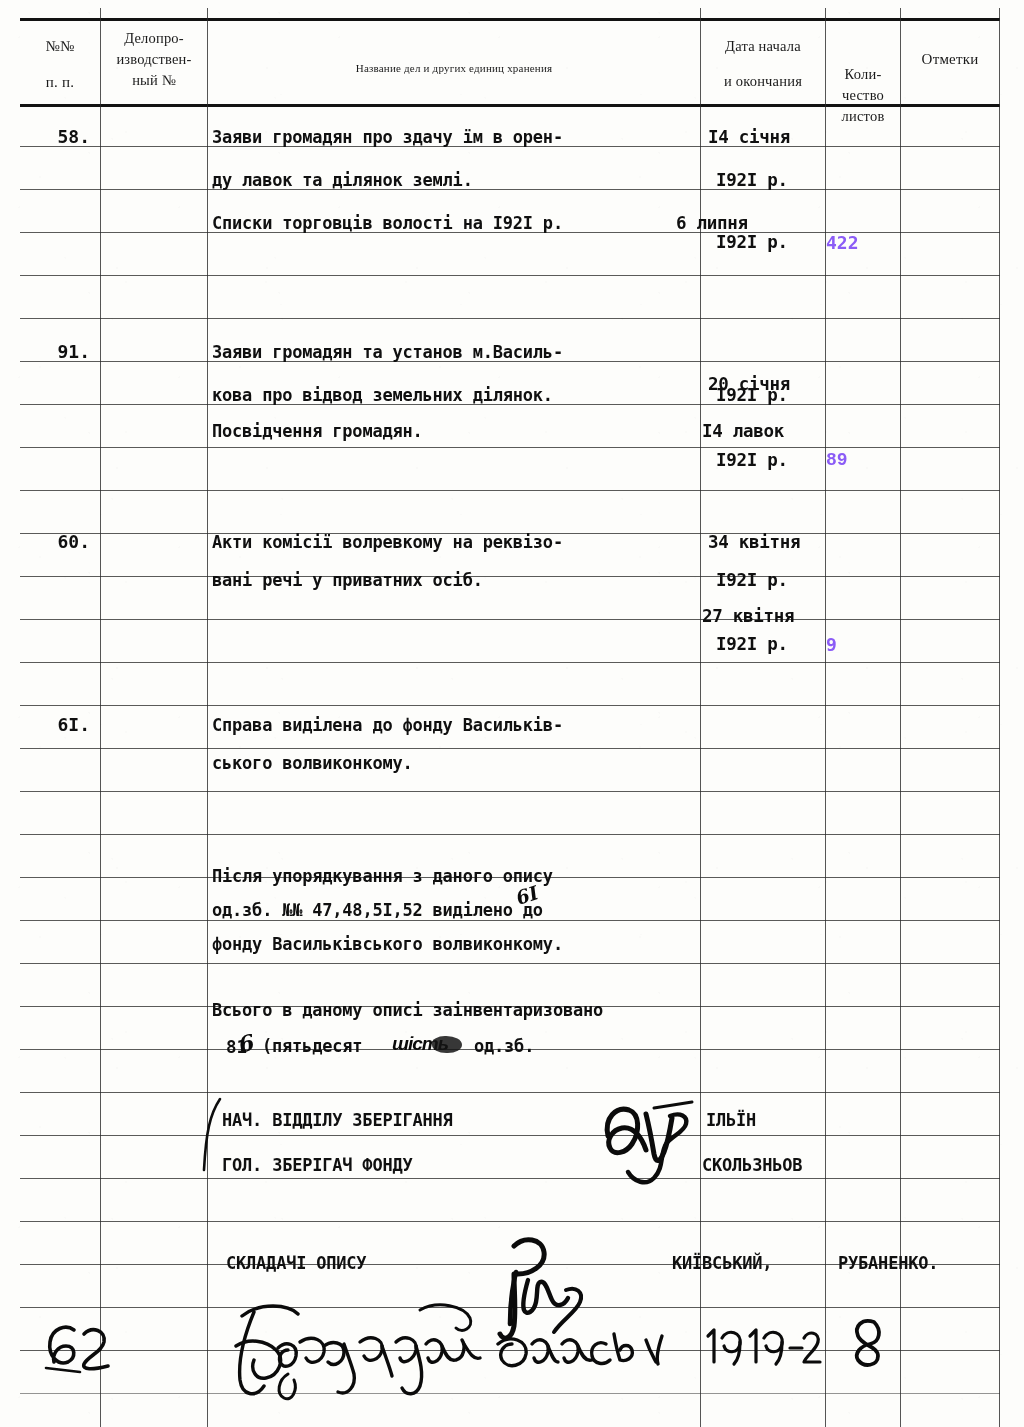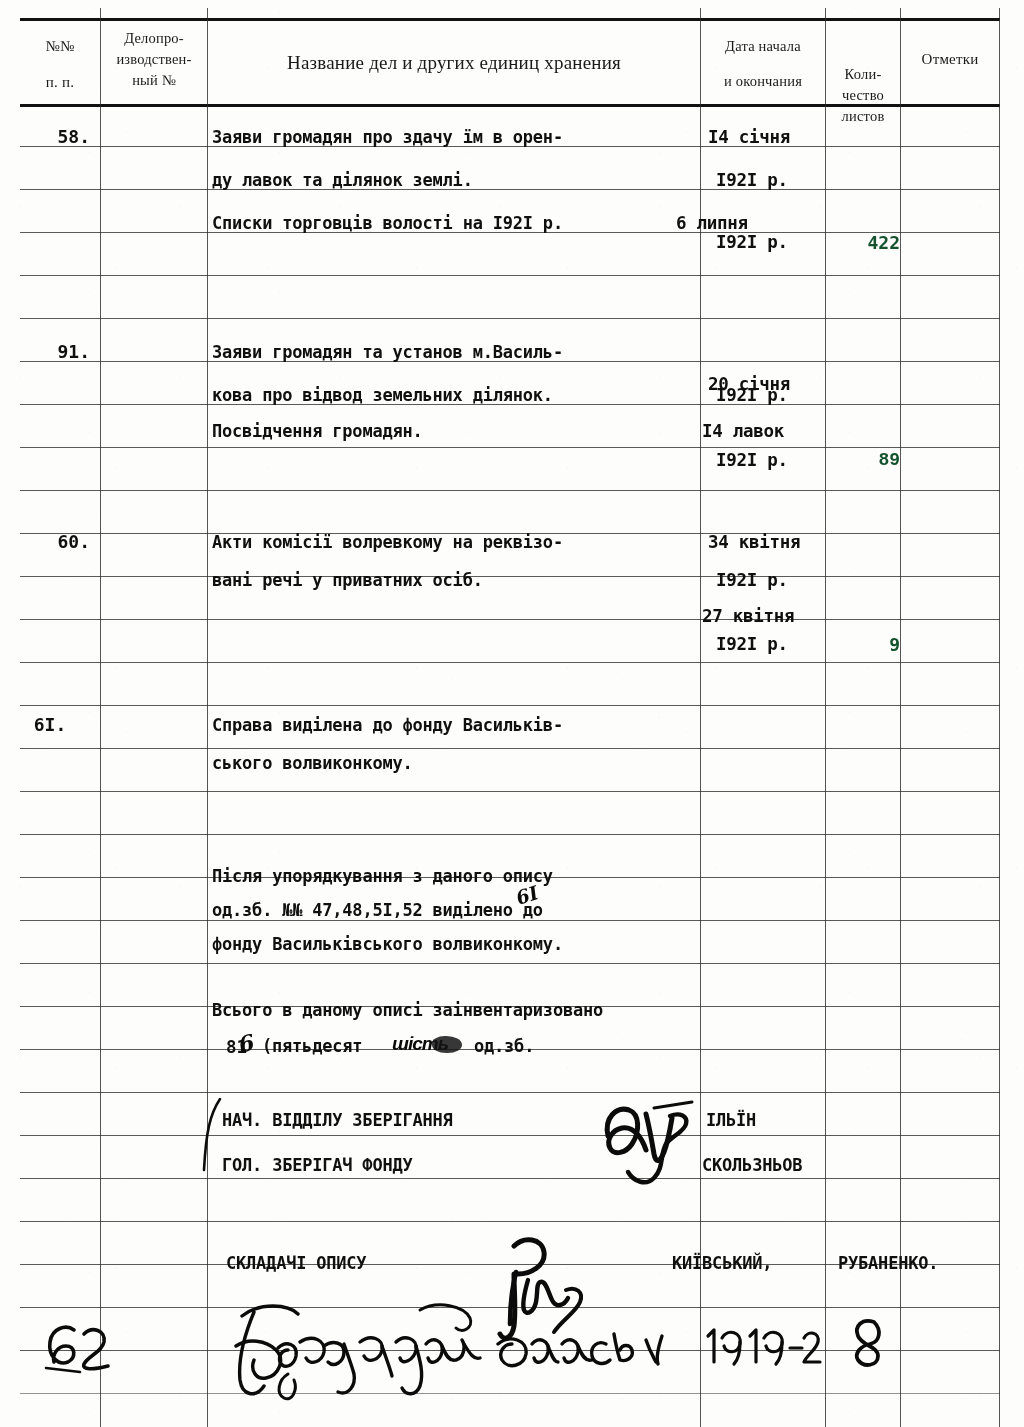--- a/index.html
+++ b/index.html
@@ -111,25 +111,25 @@
     color: #101010;
   }
   .rownum::after {
     content: "";
   }
 
   
   .sheets {
     position: absolute;
     width: 74px;
-    text-align: right;
+    text-align: left;
     font-family: "DejaVu Sans Mono", "Liberation Mono", monospace;
     font-size: 18px;
     font-weight: 700;
-    color: #14532d;
+    color: #8b5cf6;
   }
 
   
   .datetxt {
     position: absolute;
     font-family: "DejaVu Sans Mono", "Liberation Mono", monospace;
     font-size: 17.5px;
     font-weight: 700;
     white-space: pre;
     color: #101010;
@@ -232,21 +232,21 @@
       <div>№№</div>
       <div style="margin-top:14px">п. п.</div>
     </div>
 
     <div class="hcell small" style="left:101px; top:28px; width:106px;">
       <div>Делопро-</div>
       <div>изводствен-</div>
       <div>ный №</div>
     </div>
 
-    <div class="hcell" style="left:208px; top:49px; width:492px; font-size:19px;">
+    <div class="hcell" style="left:208px; top:61px; width:492px; font-size:11px;">
       <div>Название дел и других единиц  хранения</div>
     </div>
 
     <div class="hcell small" style="left:701px; top:36px; width:124px;">
       <div>Дата начала</div>
       <div style="margin-top:14px">и  окончания</div>
     </div>
 
     <div class="hcell small" style="left:826px; top:28px; width:74px;margin-top:36px;">
       <div>Коли-</div>
@@ -297,21 +297,21 @@
 
     <div class="datetxt" style="left:708px; top:532px;">34 квітня</div>
     <div class="datetxt" style="left:716px; top:570px;">I92I р.</div>
     <div class="datetxt" style="left:702px; top:606px;">27 квітня</div>
     <div class="datetxt" style="left:716px; top:634px;">I92I р.</div>
 
     <div class="sheets" style="left:826px; top:634px;">9</div>
   </div>
 
   <div>
-    <div class="rownum" style="left:10px; top:714px;text-align:center;">6I.</div>
+    <div class="rownum" style="left:10px; top:714px;">6I.</div>
 
     <div class="typed" style="left:212px; top:715px;">Справа виділена до фонду Васильків-</div>
     <div class="typed" style="left:212px; top:753px;">ського волвиконкому.</div>
   </div>
 
   <div>
     <div class="typed" style="left:212px; top:866px;">Після упорядкування з даного опису</div>
     <div class="typed" style="left:212px; top:900px;">од.зб. №№ 47,48,5I,52 виділено до</div>
     <div class="typed" style="left:212px; top:934px;">фонду Васильківського волвиконкому.</div>
 

